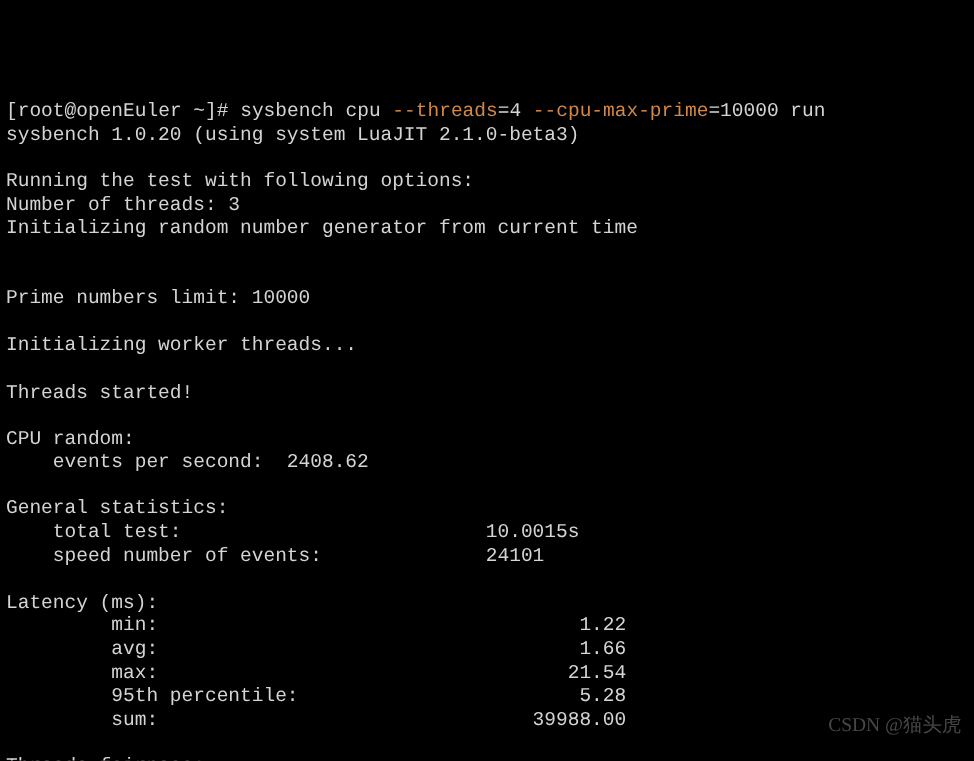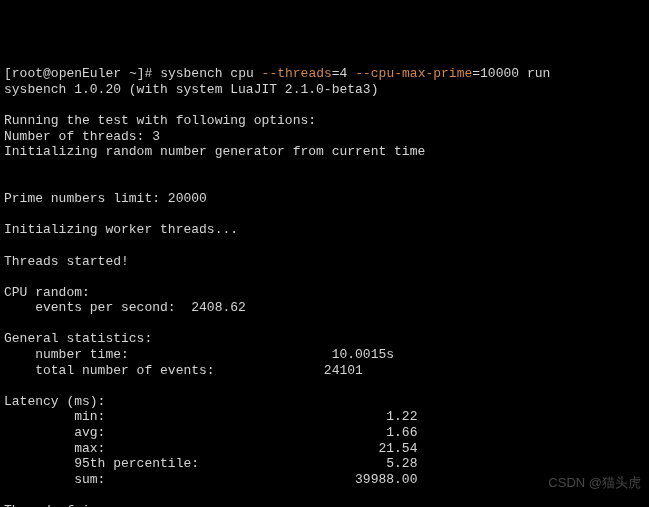--- a/index.html
+++ b/index.html
@@ -17,48 +17,48 @@
       position: relative;
       overflow: hidden;
     }
     .orange { color: #d1884b; margin-top: 44px; }
     .watermark {
       position: absolute;
       bottom: 16px;
       right: 8px;
       color: rgba(200,200,200,0.35);
       font-size: 13px;
-      font-family: Liberation Sans, sans-serif;
+      font-family: Liberation Serif, serif;
     }
   </style>
 </head>
 <body>
 
 
 
 <div><span>[</span><span>root</span><span>@</span><span>openEuler</span> <span>~</span><span>]</span><span>#</span> <span>sysbench</span> <span>cpu</span> <span class="orange">--threads</span><span>=4</span> <span class="orange">--cpu-max-prime</span><span>=10000</span> <span>run</span>
-<span>sysbench 1.0.20 (with system LuaJIT 2.1.0-beta3)</span>
+<span>sysbench 1.0.20 (using system LuaJIT 2.1.0-beta3)</span>
 
 <span>Running the test with following options:</span>
 <span>Number of threads: 3</span>
 <span>Initializing random number generator from current time</span>
 
 
-<span>Prime numbers limit: 20000</span>
+<span>Prime numbers limit: 10000</span>
 
 <span>Initializing worker threads...</span>
 
 <span>Threads started!</span>
 
 <span>CPU random:</span>
 <span>    events per second:  </span><span>2408.62</span>
 
 <span>General statistics:</span>
-<span>    number time:                          </span><span>10.0015s</span>
-<span>    total number of events:              </span><span>24101</span>
+<span>    total test:                          </span><span>10.0015s</span>
+<span>    speed number of events:              </span><span>24101</span>
 
 <span>Latency (ms):</span>
 <span>         min:                                    </span><span>1.22</span>
 <span>         avg:                                    </span><span>1.66</span>
 <span>         max:                                   </span><span>21.54</span>
 <span>         95th percentile:                        </span><span>5.28</span>
 <span>         sum:                                </span><span>39988.00</span>
 
 <span>Threads fairness:</span>
 

